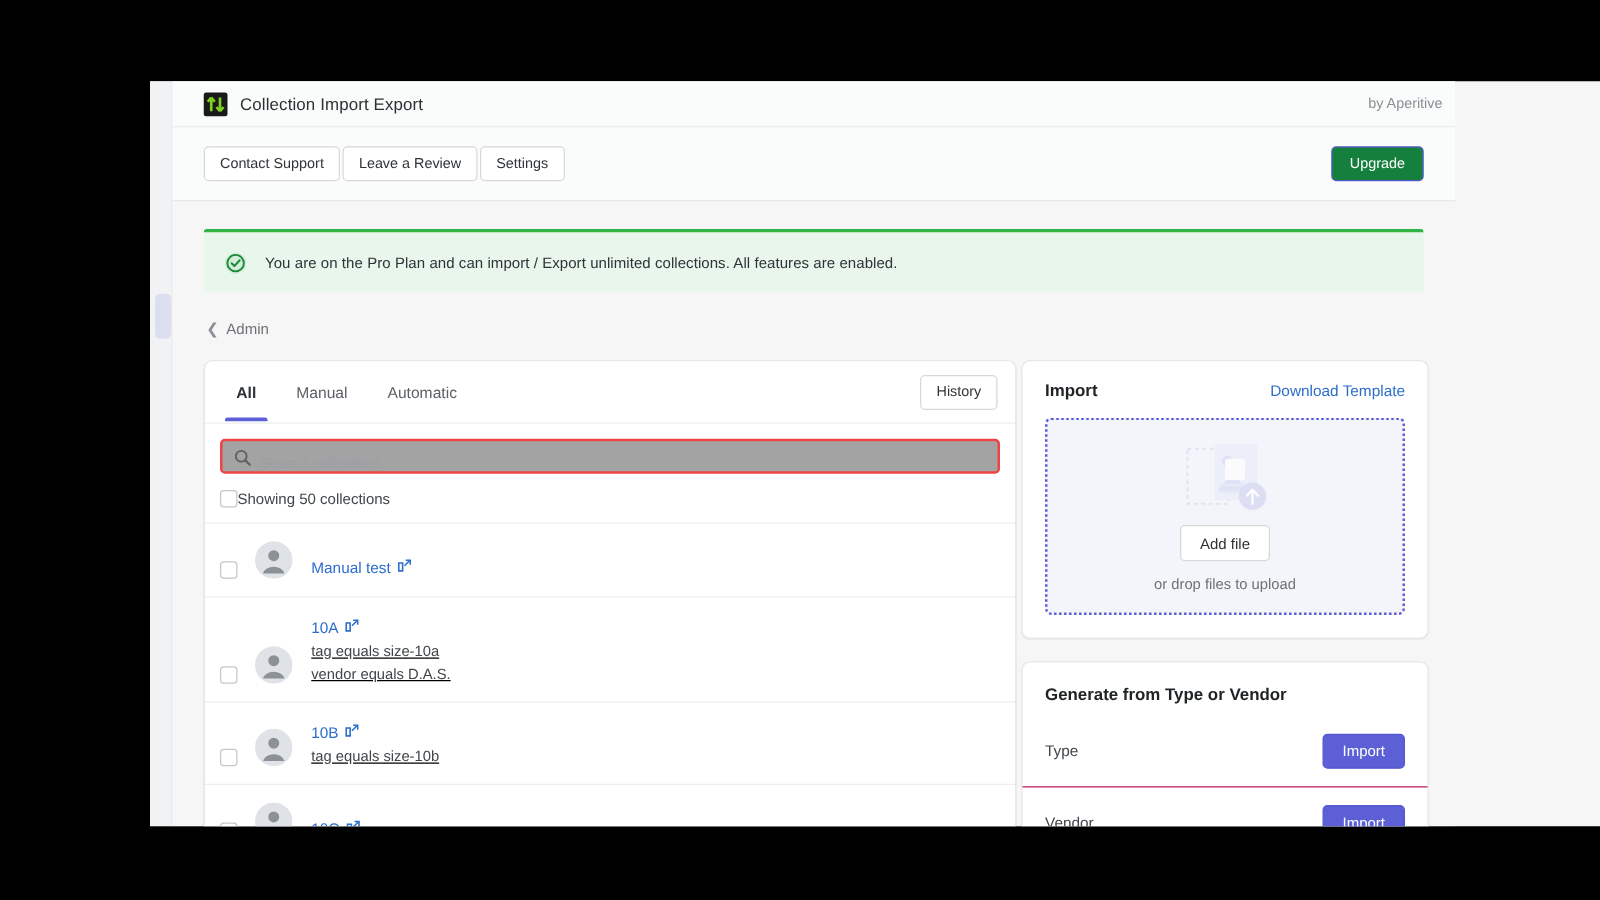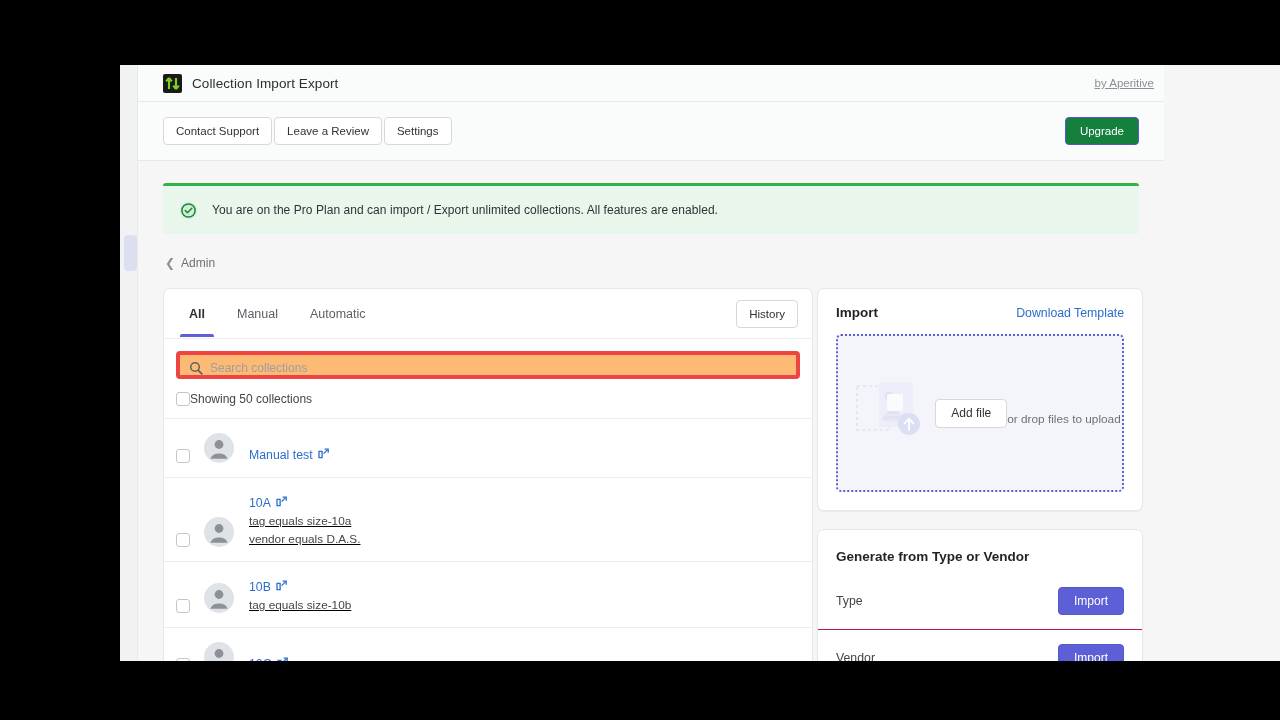--- a/index.html
+++ b/index.html
@@ -57,21 +57,21 @@
     gap: 1px;
     flex: none;
   }
   .app-logo svg { display: block; }
   .app-title {
     margin-left: 10px;
     font-size: 13.5px; color: #2c2f33; letter-spacing: .1px;
   }
   .app-byline {
     margin-left: auto; padding-right: 10px;
-    font-size: 11.5px; color: #8b8f95; white-space: nowrap; text-decoration: underline;
+    font-size: 11.5px; color: #8b8f95; white-space: nowrap;
   }
 
   
   .action-bar {
     height: 59px;
     background: #fafbfb;
     border-bottom: 1px solid #e7e8ea;
     display: flex; align-items: center;
     padding: 0 25px 0 25px;
   }
@@ -165,23 +165,23 @@
     content: ""; position: absolute;
     left: 0; right: 0; bottom: -1px; height: 3px;
     background: #5c5fd6; border-radius: 2px 2px 0 0;
   }
   .tabs-actions { margin-left: auto; display: flex; align-items: center; gap: 6px; }
 
   .search-wrap { padding: 12px 12px 0 12px; }
   .search-box {
     position: relative;
     height: 28px;
-    border: 4px solid #ef4444;
-    border-radius: 4px;
-    background: #fdba74;
+    border: 2px solid #ef4444;
+    border-radius: 4px;
+    background: #a3a3a3;
     display: flex; align-items: flex-end;
     padding-left: 30px;
   }
   .search-icon { position: absolute; left: 9px; top: 6px; }
   .search-input {
     border: 0; outline: 0; width: 100%;
     font-size: 12px; color: #2c3135;
     font-family: inherit;
     background: transparent;
   }
@@ -223,21 +223,21 @@
   .side-head { display: flex; align-items: center; }
   .side-title { font-size: 13.5px; font-weight: 700; color: #1f2326; }
   .side-link { margin-left: auto; font-size: 12.3px; color: #2c6ecb; cursor: pointer; }
 
   .dropzone {
     margin-top: 14px;
     height: 158px;
     border: 2px dotted #5c5fd6;
     border-radius: 5px;
     background: #f4f5fb;
-    display: flex; flex-direction: row;
+    display: flex; flex-direction: column;
     align-items: center; justify-content: center;
   }
   .dz-art { height: 64px; display: flex; align-items: center; justify-content: center; margin-bottom: 4px; }
   .btn-addfile {
     height: 29px; padding: 0 15px;
     background: #fff;
     border: 1px solid #d6d8db;
     border-radius: 4px;
     font-size: 12px; color: #2f3337;
     font-family: inherit; cursor: pointer;

